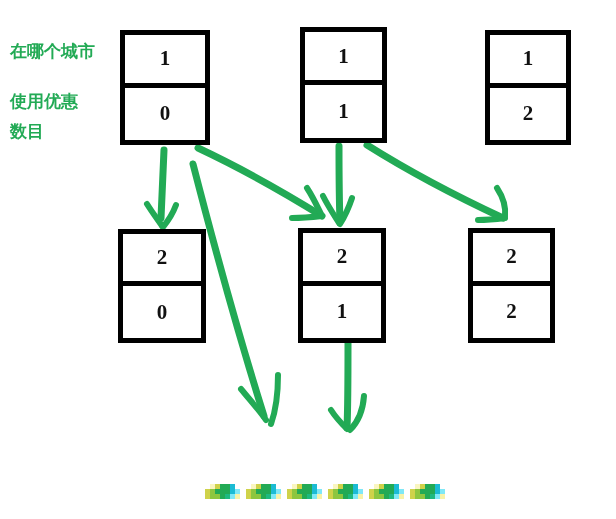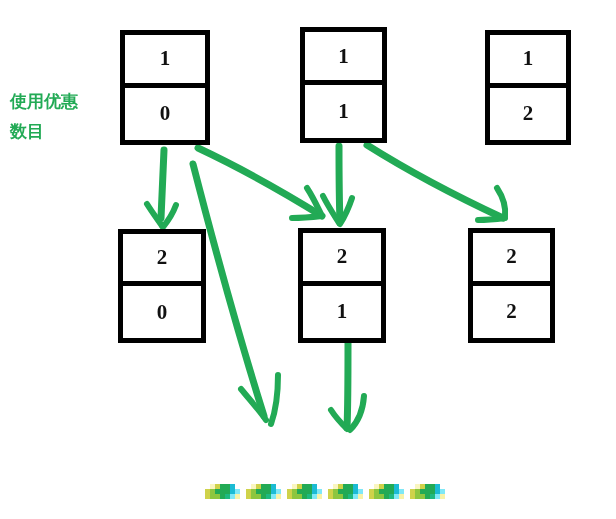--- a/index.html
+++ b/index.html
@@ -70,20 +70,21 @@
   .px-group{display:flex;flex-direction:column;margin-right:1px;}
   .px-col{display:flex;flex-direction:column;}
   .px{width:5px;height:5px;}
   .strip-inner{display:flex;}
 </style>
 </head>
 <body>
 
 <div id="stage">
 
+  <div class="label" id="lbl-city">在哪个城市</div>
 
   <div class="label" id="lbl-use">使用优惠</div>
 
   <div class="label" id="lbl-count">数目</div>
 
   <svg id="arrows" viewBox="0 0 616 519" xmlns="http://www.w3.org/2000/svg">
 
     <g>
       <path d="M164,150 C163,172 162,196 161,218" stroke="#22aa55" stroke-width="7" fill="none" stroke-linecap="round"></path>
       <path d="M147,204 C152,212 158,220 162,226" stroke="#22aa55" stroke-width="6" fill="none" stroke-linecap="round"></path>

